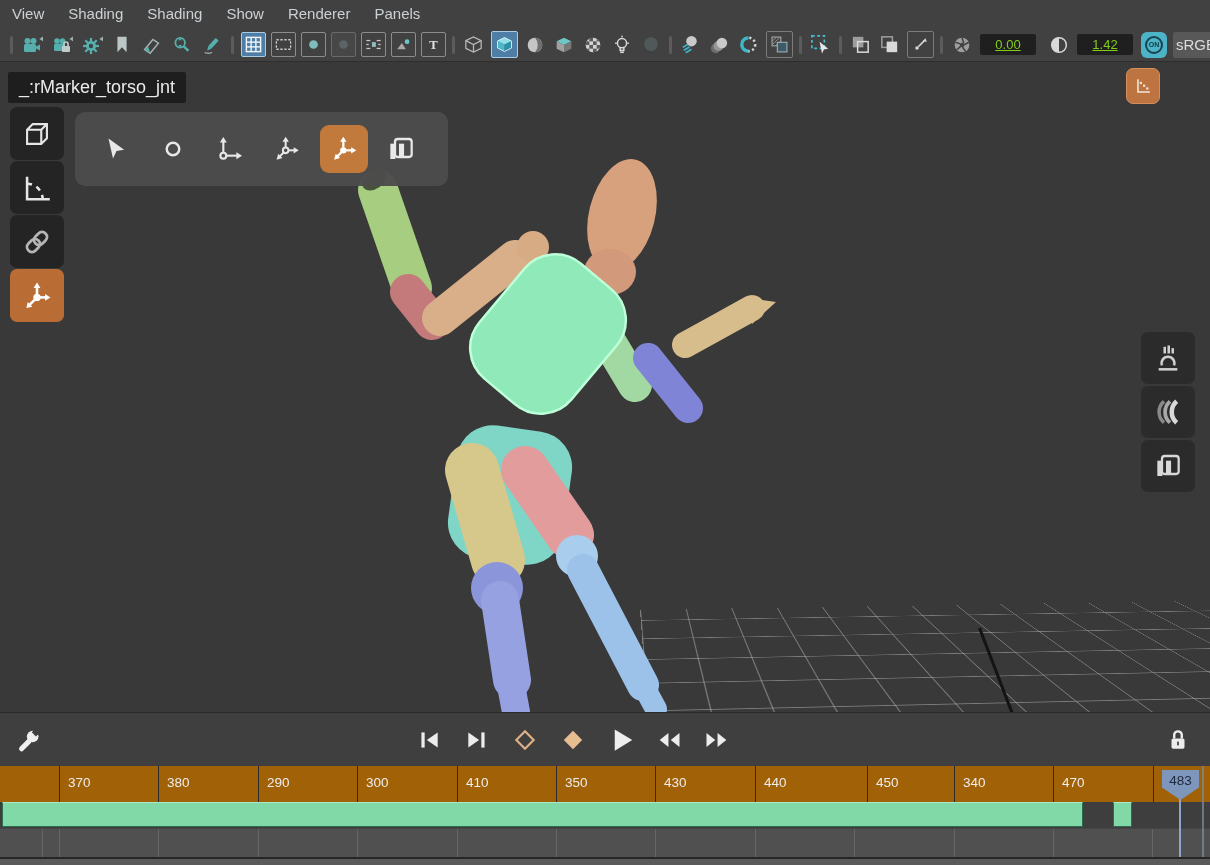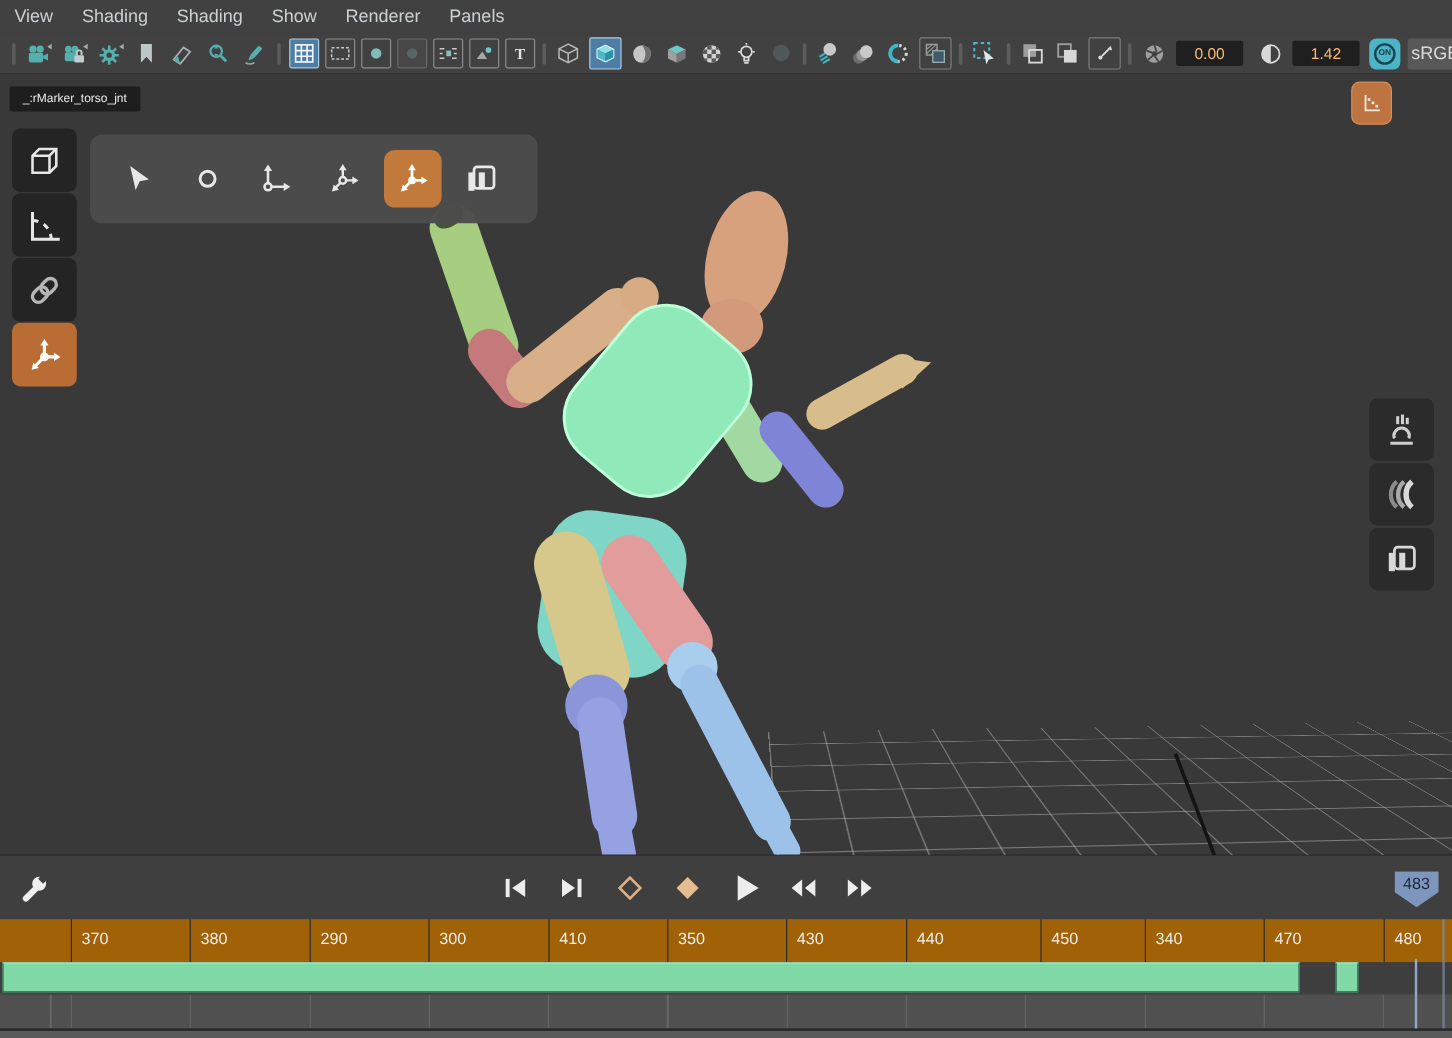--- a/index.html
+++ b/index.html
@@ -14,30 +14,30 @@
   .toolbar{position:absolute;left:0;top:28px;width:100%;height:34px;background:#414141;
            border-bottom:1px solid #2e2e2e;display:flex;align-items:center;box-sizing:border-box;padding-left:6px;}
   .grip{width:3px;height:18px;background:#5c5c5c;border-radius:2px;margin:0 4px;flex:none;}
   .ticon{width:30px;height:30px;display:flex;align-items:center;justify-content:center;flex:none;}
   .ticon29{width:29px;height:29px;display:flex;align-items:center;justify-content:center;flex:none;}
   .bicon{width:25px;height:25px;margin:0 2.5px;border:1px solid #8d8d8d;border-radius:2px;box-sizing:border-box;
          display:flex;align-items:center;justify-content:center;flex:none;background:transparent;}
   .bicon.sel{background:#4e7ea6;border-color:#a9cbe4;}
   .bicon.pressed{background:#474747;border-color:#6a6a6a;}
   .tb-field{width:56px;height:21px;background:#1f1f1f;border-radius:2px;margin-left:4px;
-            display:flex;align-items:center;justify-content:center;font-size:13px;color:#fdba74;flex:none;}
+            display:flex;align-items:center;justify-content:center;font-size:13px;color:#84cc16;flex:none;text-decoration:underline;}
   .on-toggle{width:26px;height:26px;border-radius:6px;background:#4db3c6;margin-left:8px;flex:none;
              display:flex;align-items:center;justify-content:center;}
   .on-inner{width:18px;height:18px;border-radius:50%;border:2px solid #17444f;box-sizing:border-box;
             display:flex;align-items:center;justify-content:center;font-size:7px;font-weight:bold;color:#123b45;}
   .srgb{width:46px;height:26px;background:#585858;border-radius:2px;margin-left:6px;flex:none;
         display:flex;align-items:center;justify-content:center;font-size:15px;color:#dcdcdc;}
   
   .viewport{position:absolute;left:0;top:62px;width:1210px;height:650px;background:#393939;overflow:hidden;}
-  .sel-tooltip{position:absolute;left:8px;top:10px;background:#1e1e1e;color:#eaeaea;font-size:10px;
+  .sel-tooltip{position:absolute;left:8px;top:10px;background:#1e1e1e;color:#eaeaea;font-size:18px;
                padding:5px 11px;border-radius:2px;z-index:8;}
   .leftcol{position:absolute;left:10px;top:45px;display:flex;flex-direction:column;gap:1px;z-index:7;}
   .sqbtn{width:54px;height:53px;background:#242424;border-radius:7px;display:flex;align-items:center;justify-content:center;}
   .sqbtn.orange{background:#b96d35;}
   .floatbar{position:absolute;left:75px;top:50px;width:373px;height:74px;background:rgba(76,76,76,.96);
             border-radius:10px;display:flex;align-items:center;padding:0 17px;gap:9px;box-sizing:border-box;z-index:6;}
   .slot{width:48px;height:48px;border-radius:9px;display:flex;align-items:center;justify-content:center;}
   .slot.sel{background:#c1793c;}
   .graphbtn{position:absolute;left:1126px;top:6px;width:34px;height:36px;background:#bd7440;
             border:1px solid #d3905c;border-radius:7px;box-sizing:border-box;
@@ -62,21 +62,21 @@
   .ruler{position:absolute;left:0;top:766px;width:100%;height:36px;background:#a16207;padding-left:37px;}
   .tick{position:absolute;top:0;height:36px;border-left:1px solid #2c2c2c;}
   .tick span{display:block;padding-left:8px;font-size:13.5px;color:#ededed;line-height:34px;}
   .rangerow{position:absolute;left:0;top:802px;width:100%;height:26px;background:#3e3e3e;}
   .greenseg{position:absolute;top:0;height:25px;background:#80d9a6;border:1px solid #2f6b4e;
             border-top-color:#a8e9c6;box-sizing:border-box;}
   .substrip{position:absolute;left:0;top:828px;width:100%;height:29px;background:#505050;border-top:1px solid #454545;
             background-image:repeating-linear-gradient(90deg,rgba(130,130,130,.45) 0 1px,transparent 1px 99.4px);
             background-position:59px 0;box-sizing:border-box;}
   .footer{position:absolute;left:0;top:857px;width:100%;height:8px;background:#5a5a5a;border-top:2px solid #262626;box-sizing:border-box;}
-  .playhead-flag{position:absolute;left:1162px;top:726px;width:37px;height:30px;background:#7e96bb;
+  .playhead-flag{position:absolute;left:1162px;top:770px;width:37px;height:30px;background:#7e96bb;
                  clip-path:polygon(0 0,100% 0,100% 58%,50% 100%,0 58%);
                  display:flex;justify-content:center;font-size:13.5px;color:#1c2940;padding-top:3px;box-sizing:border-box;z-index:5;}
   .playhead-line{position:absolute;left:1179px;top:799px;width:2px;height:58px;background:#8fa6c6;z-index:4;}
   .tl-edge{position:absolute;left:1202px;top:766px;width:2px;height:91px;background:#7a8ba0;opacity:.75;}
 </style>
 </head>
 <body>
 
 <div id="app">
 

